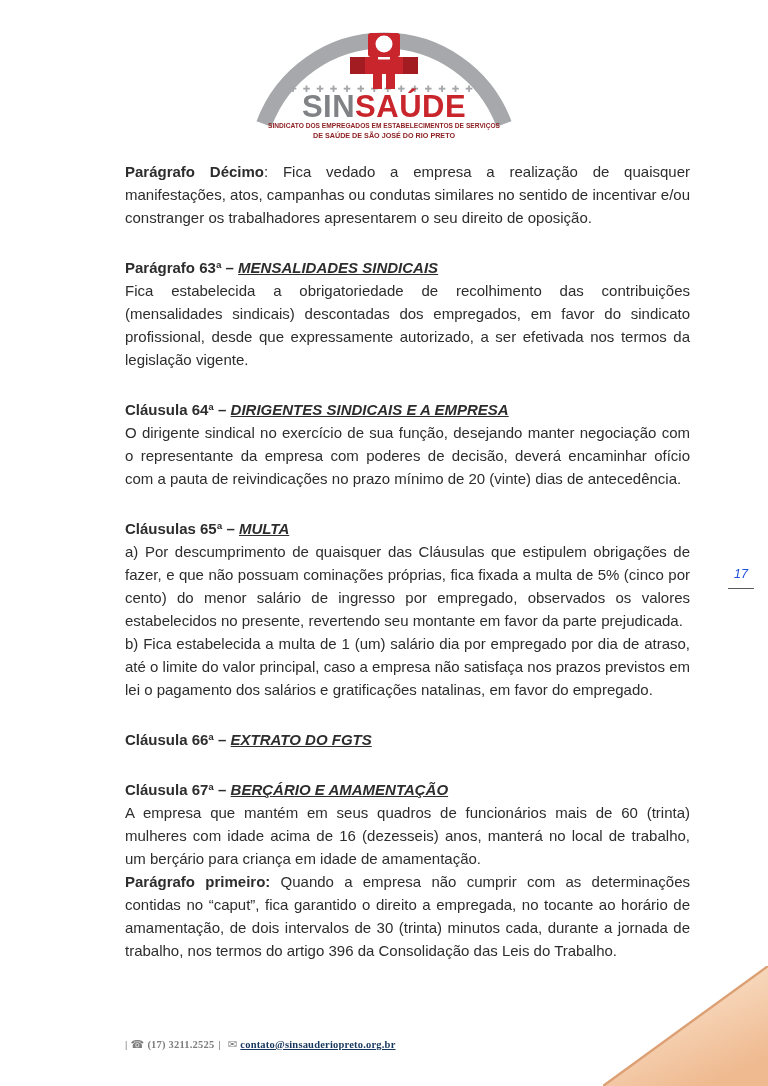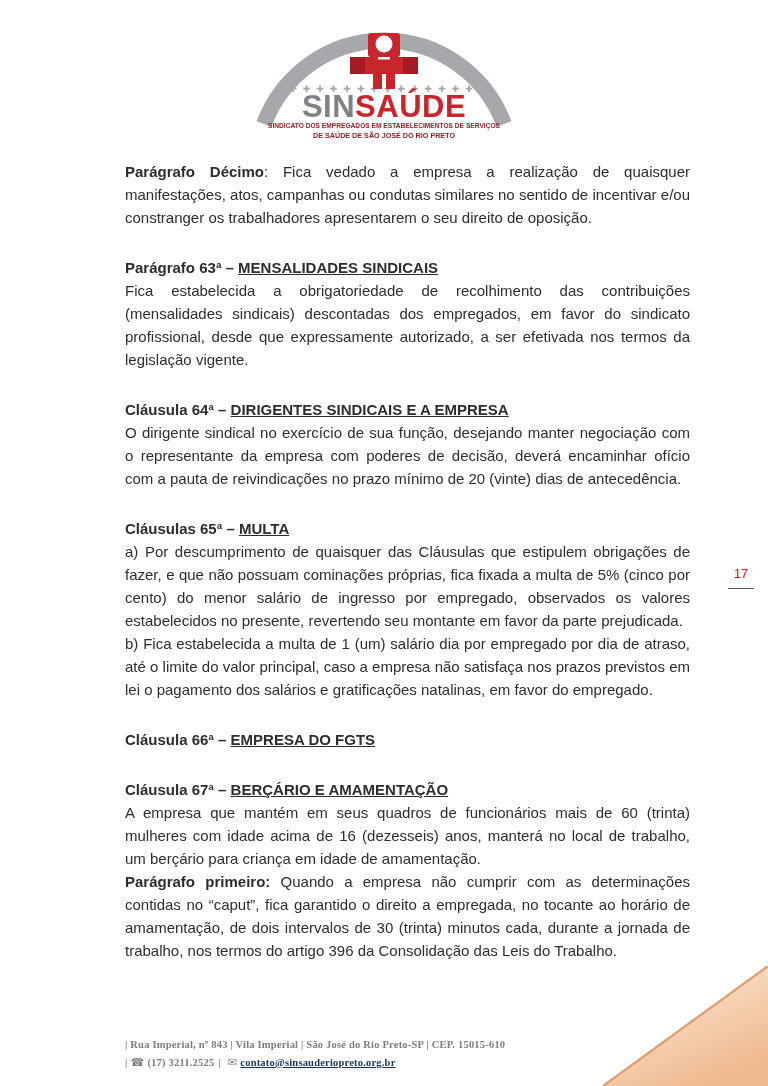--- a/index.html
+++ b/index.html
@@ -33,32 +33,33 @@
   }
   .content p { margin: 0; }
   .section { margin-top: 27px; }
   .clause-heading {
     font-size: 15px;
     line-height: 23px;
     font-weight: 700;
     margin: 0;
     text-align: left;
   }
-  .u { text-decoration: underline; }
+  .u { text-decoration: underline; font-style: italic; }
   strong { font-weight: 700; }
 
   
   .page-num {
     position: absolute;
     top: 567px;
     right: 9px;
     width: 36px;
     text-align: center;
     font-size: 12.5px;
-    color: #b91c1c;
+    color: #1d4ed8;
+    font-style: italic;
   }
   .page-num-rule {
     width: 26px;
     margin: 7px auto 0;
     border-top: 1.5px solid #5a5a5a;
   }
 
   
   .footer {
     position: absolute;
@@ -138,38 +139,37 @@
       <p>O dirigente sindical no exercício de sua função, desejando manter negociação com o representante da empresa com poderes de decisão, deverá encaminhar ofício com a pauta de reivindicações no prazo mínimo de 20 (vinte) dias de antecedência.</p>
     </section>
 
     <section class="section">
       <h2 class="clause-heading"><span>Cláusulas 65ª – </span><span class="u">MULTA</span></h2>
       <p>a) Por descumprimento de quaisquer das Cláusulas que estipulem obrigações de fazer, e que não possuam cominações próprias, fica fixada a multa de 5% (cinco por cento) do menor salário de ingresso por empregado, observados os valores estabelecidos no presente, revertendo seu montante em favor da parte prejudicada.</p>
       <p>b) Fica estabelecida a multa de 1 (um) salário dia por empregado por dia de atraso, até o limite do valor principal, caso a empresa não satisfaça nos prazos previstos em lei o pagamento dos salários e gratificações natalinas, em favor do empregado.</p>
     </section>
 
     <section class="section">
-      <h2 class="clause-heading"><span>Cláusula 66ª – </span><span class="u">EMPRESA DO FGTS</span></h2>
+      <h2 class="clause-heading"><span>Cláusula 66ª – </span><span class="u">EXTRATO DO FGTS</span></h2>
     </section>
 
     <section class="section">
       <h2 class="clause-heading"><span>Cláusula 67ª – </span><span class="u">BERÇÁRIO E AMAMENTAÇÃO</span></h2>
       <p>A empresa que mantém em seus quadros de funcionários mais de 60 (trinta) mulheres com idade acima de 16 (dezesseis) anos, manterá no local de trabalho, um berçário para criança em idade de amamentação.</p>
       <p><strong>Parágrafo primeiro:</strong><span> Quando a empresa não cumprir com as determinações contidas no “caput”, fica garantido o direito a empregada, no tocante ao horário de amamentação, de dois intervalos de 30 (trinta) minutos cada, durante a jornada de trabalho, nos termos do artigo 396 da Consolidação das Leis do Trabalho.</span></p>
     </section>
 
   </main>
 
   <div class="page-num">
     <span>17</span>
     <div class="page-num-rule"></div>
   </div>
 
   <footer class="footer">
-    <div>| Rua Imperial, nº 843 | Vila Imperial | São José do Rio Preto-SP | CEP. 15015-610</div>
     <div><span>|</span><span class="f-icon">☎</span><span>(17) 3211.2525</span><span class="sep">|</span><span class="f-icon">✉</span><a class="email">contato@sinsauderiopreto.org.br</a></div>
   </footer>
 
   <svg class="corner" width="165" height="120" viewBox="0 0 165 120">
     <defs>
       <linearGradient id="peach" x1="0" y1="0" x2="0.6" y2="1">
         <stop offset="0" stop-color="#fdeedd"></stop>
         <stop offset="1" stop-color="#efba90"></stop>
       </linearGradient>
     </defs>

